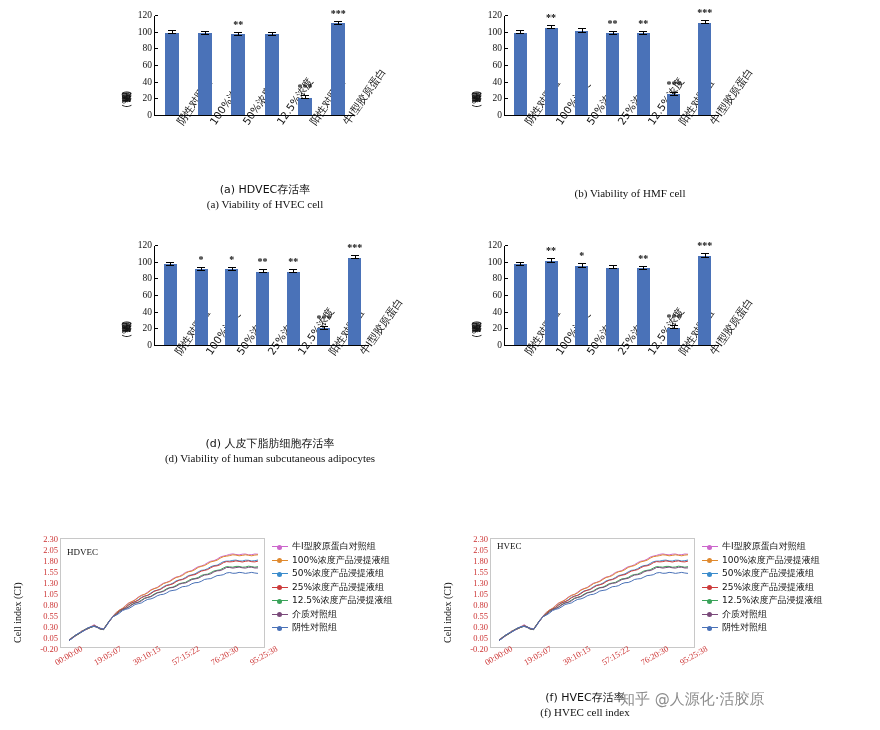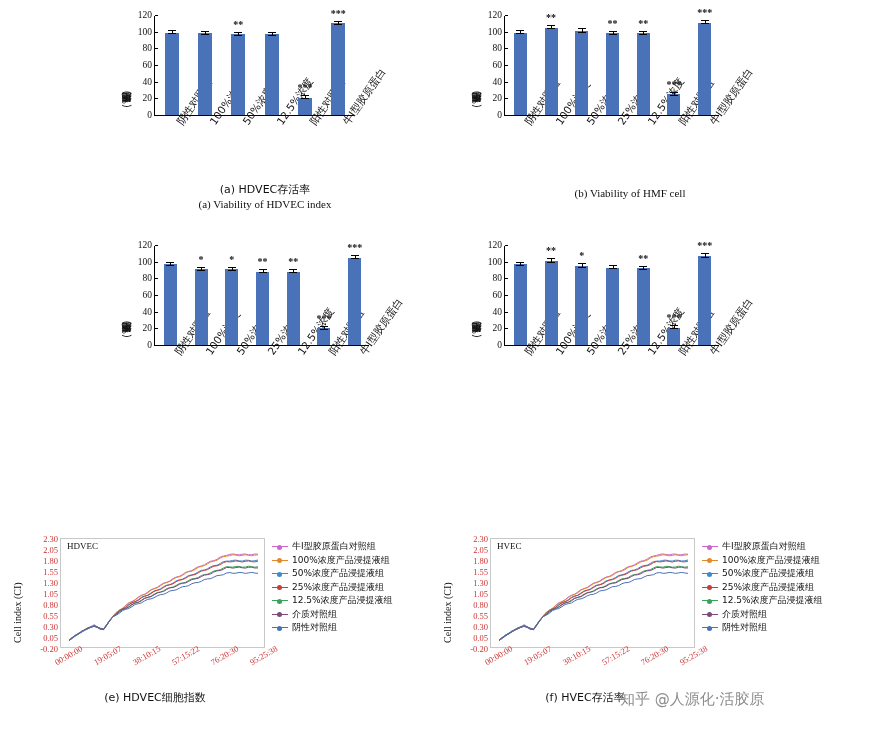--- a/index.html
+++ b/index.html
@@ -194,21 +194,21 @@
       <div class="xlabel" style="left: 152px; top: 104px;">阳性对照组</div>
       <div class="bar" style="left: 176.333px; width: 14px; height: 91.6667px; background: rgb(74, 114, 184);"></div>
       <div class="err" style="left: 183.333px; bottom: 90px; height: 3.33333px;"></div>
       <div class="errcap" style="left: 179.333px; width: 8px; bottom: 90px;"></div>
       <div class="errcap" style="left: 179.333px; width: 8px; bottom: 93.3333px;"></div>
       <div class="sig" style="left: 183.333px; bottom: 96.3333px;">***</div>
       <div class="xlabel" style="left: 185.333px; top: 104px;">牛Ⅰ型胶原蛋白</div>
     </div>
   <div class="caption" style="left:0;top:174px;">
     <div>(a) HDVEC存活率</div>
-    <div class="en">(a) Viability of HDVEC index</div>
+    <div class="en">(a) Viability of HVEC cell</div>
   </div>
 </div>
 
 <div class="panel bar-panel" id="panel-b" style="left:470px;top:8px;width:320px;height:230px;">
   <div class="ylab" style="left:0px;top:8px;height:95px;">细胞存活率 (%)</div>
   <div class="plot" style="left:34px;top:8px;width:215px;height:100px;">
       <div class="ytick" style="bottom: 0px; top: auto; transform: translateY(50%);">0</div>
       <div class="ytick" style="bottom: 16.6667px; top: auto; transform: translateY(50%);">20</div>
       <div class="ytick" style="bottom: 33.3333px; top: auto; transform: translateY(50%);">40</div>
       <div class="ytick" style="bottom: 50px; top: auto; transform: translateY(50%);">60</div>
@@ -306,20 +306,24 @@
       <div class="errcap" style="left: 164.929px; width: 8px; bottom: 18.3333px;"></div>
       <div class="sig" style="left: 168.929px; bottom: 21.3333px;">***</div>
       <div class="xlabel" style="left: 170.929px; top: 104px;">阳性对照组</div>
       <div class="bar" style="left: 193.193px; width: 12.9px; height: 87.5px; background: rgb(74, 114, 184);"></div>
       <div class="err" style="left: 199.643px; bottom: 85.8333px; height: 3.33333px;"></div>
       <div class="errcap" style="left: 195.643px; width: 8px; bottom: 85.8333px;"></div>
       <div class="errcap" style="left: 195.643px; width: 8px; bottom: 89.1667px;"></div>
       <div class="sig" style="left: 199.643px; bottom: 92.1667px;">***</div>
       <div class="xlabel" style="left: 201.643px; top: 104px;">牛Ⅰ型胶原蛋白</div>
     </div>
+  <div class="caption" style="left:-40px;top:198px;width:380px;">
+    <div>(d) 人皮下脂肪细胞存活率</div>
+    <div class="en">(d) Viability of human subcutaneous adipocytes</div>
+  </div>
 </div>
 
 <div class="panel bar-panel" id="panel-c" style="left:470px;top:238px;width:320px;height:240px;">
   <div class="ylab" style="left:0px;top:8px;height:95px;">细胞存活率 (%)</div>
   <div class="plot" style="left:34px;top:8px;width:215px;height:100px;">
       <div class="ytick" style="bottom: 0px; top: auto; transform: translateY(50%);">0</div>
       <div class="ytick" style="bottom: 16.6667px; top: auto; transform: translateY(50%);">20</div>
       <div class="ytick" style="bottom: 33.3333px; top: auto; transform: translateY(50%);">40</div>
       <div class="ytick" style="bottom: 50px; top: auto; transform: translateY(50%);">60</div>
       <div class="ytick" style="bottom: 66.6667px; top: auto; transform: translateY(50%);">80</div>
@@ -364,21 +368,21 @@
       <div class="errcap" style="left: 195.643px; width: 8px; bottom: 87.5px;"></div>
       <div class="errcap" style="left: 195.643px; width: 8px; bottom: 90.8333px;"></div>
       <div class="sig" style="left: 199.643px; bottom: 93.8333px;">***</div>
       <div class="xlabel" style="left: 201.643px; top: 104px;">牛Ⅰ型胶原蛋白</div>
     </div>
 </div>
 
 <div class="panel line-panel" id="panel-e" style="left:10px;top:530px;width:420px;height:195px;">
   <div class="lylab" style="left:2px;top:8px;height:105px;">Cell index (CI)</div>
   <div class="lplot" style="left:50px;top:8px;width:205px;height:110px;">
-    <div class="tagbox" style="left:4px;top:2px;">HDVEC</div>
+    <div class="tagbox" style="left:4px;top:8px;">HDVEC</div>
     <svg id="svg-e" width="205" height="110" style="position:absolute;left:0;top:0;">
         <path d="M8.0,100.7 L11.2,98.9 L14.3,97.3 L17.5,94.6 L20.6,92.1 L23.8,91.2 L26.9,89.9 L30.1,87.5 L33.2,85.7 L36.3,87.9 L39.5,89.3 L42.6,89.7 L45.8,85.6 L49.0,81.9 L52.1,76.9 L55.3,73.3 L58.4,71.2 L61.5,69.3 L64.7,66.3 L67.8,63.9 L71.0,62.6 L74.1,60.7 L77.3,58.0 L80.5,56.3 L83.6,55.3 L86.8,53.1 L89.9,50.7 L93.0,49.6 L96.2,48.4 L99.3,46.1 L102.5,44.2 L105.7,43.3 L108.8,41.9 L112.0,39.6 L115.1,38.1 L118.3,37.4 L121.4,35.6 L124.6,33.4 L127.7,32.4 L130.9,31.6 L134.0,29.5 L137.2,27.7 L140.3,27.0 L143.4,25.8 L146.6,23.7 L149.8,22.2 L152.9,21.7 L156.1,20.2 L159.2,18.1 L162.3,17.1 L165.5,16.4 L168.7,15.4 L171.8,14.9 L174.9,15.5 L178.1,15.9 L181.3,15.2 L184.4,15.0 L187.5,15.8 L190.7,15.7 L193.8,15.0 L197.0,15.2 " fill="none" stroke="#cc66cc" stroke-width="1"></path>
         <path d="M8.0,100.9 L11.2,98.6 L14.3,97.2 L17.5,94.9 L20.6,92.2 L23.8,90.8 L26.9,89.9 L30.1,87.8 L33.2,86.4 L36.3,88.5 L39.5,90.4 L42.6,90.0 L45.8,85.4 L49.0,81.7 L52.1,77.3 L55.3,73.5 L58.4,71.0 L61.5,69.4 L64.7,66.8 L67.8,64.1 L71.0,62.6 L74.1,61.1 L77.3,58.6 L80.5,56.4 L83.6,55.4 L86.8,53.8 L89.9,51.3 L93.0,49.7 L96.2,48.8 L99.3,46.9 L102.5,44.6 L105.7,43.5 L108.8,42.5 L112.0,40.4 L115.1,38.5 L118.3,37.7 L121.4,36.5 L124.6,34.2 L127.7,32.7 L130.9,32.1 L134.0,30.6 L137.2,28.4 L140.3,27.4 L143.4,26.6 L146.6,24.8 L149.8,22.9 L152.9,22.2 L156.1,21.2 L159.2,19.2 L162.3,17.7 L165.5,17.2 L168.7,16.6 L171.8,15.8 L174.9,16.1 L178.1,16.8 L181.3,16.4 L184.4,15.8 L187.5,16.3 L190.7,16.8 L193.8,16.1 L197.0,15.8 " fill="none" stroke="#e08a2e" stroke-width="1"></path>
         <path d="M8.0,101.2 L11.2,98.5 L14.3,96.9 L17.5,95.1 L20.6,92.4 L23.8,90.6 L26.9,89.7 L30.1,88.2 L33.2,86.5 L36.3,88.2 L39.5,90.4 L42.6,90.3 L45.8,85.3 L49.0,81.4 L52.1,77.7 L55.3,74.3 L58.4,71.6 L61.5,70.1 L64.7,68.2 L67.8,65.5 L71.0,63.7 L74.1,62.7 L77.3,60.7 L80.5,58.3 L83.6,57.1 L86.8,56.1 L89.9,54.0 L93.0,52.0 L96.2,51.2 L99.3,50.0 L102.5,47.7 L105.7,46.2 L108.8,45.6 L112.0,44.1 L115.1,41.9 L118.3,40.9 L121.4,40.2 L124.6,38.4 L127.7,36.5 L130.9,35.8 L134.0,34.9 L137.2,32.9 L140.3,31.4 L143.4,31.0 L146.6,29.7 L149.8,27.7 L152.9,26.6 L156.1,26.2 L159.2,24.5 L162.3,22.7 L165.5,22.1 L168.7,22.1 L171.8,21.4 L174.9,21.1 L178.1,21.9 L181.3,22.0 L184.4,21.2 L187.5,21.3 L190.7,22.0 L193.8,21.7 L197.0,21.0 " fill="none" stroke="#3a8ccc" stroke-width="1"></path>
         <path d="M8.0,101.6 L11.2,98.6 L14.3,96.5 L17.5,95.1 L20.6,92.8 L23.8,90.5 L26.9,89.4 L30.1,88.3 L33.2,86.8 L36.3,88.0 L39.5,90.2 L42.6,90.6 L45.8,85.4 L49.0,81.1 L52.1,77.7 L55.3,74.7 L58.4,71.7 L61.5,70.0 L64.7,68.5 L67.8,66.0 L71.0,63.8 L74.1,62.7 L77.3,61.3 L80.5,58.8 L83.6,57.2 L86.8,56.4 L89.9,54.7 L93.0,52.4 L96.2,51.3 L99.3,50.5 L102.5,48.5 L105.7,46.6 L108.8,45.8 L112.0,44.8 L115.1,42.7 L118.3,41.2 L121.4,40.6 L124.6,39.3 L127.7,37.2 L130.9,36.2 L134.0,35.6 L137.2,33.9 L140.3,32.1 L143.4,31.4 L146.6,30.6 L149.8,28.7 L152.9,27.2 L156.1,26.8 L159.2,25.7 L162.3,23.7 L165.5,22.6 L168.7,22.9 L171.8,22.6 L174.9,21.9 L178.1,22.4 L181.3,23.0 L184.4,22.3 L187.5,21.9 L190.7,22.7 L193.8,22.9 L197.0,22.1 " fill="none" stroke="#cc3b3b" stroke-width="1"></path>
         <path d="M8.0,101.7 L11.2,98.9 L14.3,96.3 L17.5,94.9 L20.6,93.1 L23.8,90.6 L26.9,89.1 L30.1,88.3 L33.2,87.2 L36.3,87.9 L39.5,89.8 L42.6,90.7 L45.8,85.7 L49.0,80.9 L52.1,77.8 L55.3,75.5 L58.4,72.6 L61.5,70.6 L64.7,69.6 L67.8,67.7 L71.0,65.3 L74.1,64.0 L77.3,63.1 L80.5,61.1 L83.6,59.1 L86.8,58.3 L89.9,57.3 L93.0,55.2 L96.2,53.6 L99.3,53.1 L102.5,51.8 L105.7,49.7 L108.8,48.6 L112.0,48.1 L115.1,46.5 L118.3,44.6 L121.4,44.0 L124.6,43.3 L127.7,41.4 L130.9,39.9 L134.0,39.5 L137.2,38.5 L140.3,36.5 L143.4,35.5 L146.6,35.2 L149.8,33.7 L152.9,32.0 L156.1,31.3 L159.2,30.8 L162.3,29.1 L165.5,27.6 L168.7,27.9 L171.8,28.2 L174.9,27.4 L178.1,27.4 L181.3,28.2 L184.4,28.0 L187.5,27.2 L190.7,27.6 L193.8,28.2 L197.0,27.7 " fill="none" stroke="#3aa35a" stroke-width="1"></path>
         <path d="M8.0,101.7 L11.2,99.2 L14.3,96.3 L17.5,94.5 L20.6,93.2 L23.8,91.0 L26.9,88.9 L30.1,88.0 L33.2,87.4 L36.3,88.1 L39.5,89.5 L42.6,90.6 L45.8,86.1 L49.0,80.9 L52.1,77.5 L55.3,75.7 L58.4,73.1 L61.5,70.6 L64.7,69.5 L67.8,68.1 L71.0,65.8 L74.1,64.0 L77.3,63.3 L80.5,61.8 L83.6,59.5 L86.8,58.4 L89.9,57.7 L93.0,55.9 L96.2,54.0 L99.3,53.2 L102.5,52.4 L105.7,50.5 L108.8,48.9 L112.0,48.5 L115.1,47.3 L118.3,45.3 L121.4,44.3 L124.6,43.9 L127.7,42.4 L130.9,40.5 L134.0,39.9 L137.2,39.3 L140.3,37.6 L143.4,36.1 L146.6,35.7 L149.8,34.8 L152.9,32.9 L156.1,31.8 L159.2,31.6 L162.3,30.3 L165.5,28.5 L168.7,28.5 L171.8,29.1 L174.9,28.6 L178.1,28.1 L181.3,28.8 L184.4,29.1 L187.5,28.3 L190.7,28.2 L193.8,29.0 L197.0,28.9 " fill="none" stroke="#7a4a7a" stroke-width="1"></path>
         <path d="M8.0,101.4 L11.2,99.5 L14.3,96.5 L17.5,94.2 L20.6,93.0 L23.8,91.3 L26.9,88.9 L30.1,87.6 L33.2,87.5 L36.3,88.5 L39.5,89.4 L42.6,90.3 L45.8,86.3 L49.0,81.2 L52.1,77.5 L55.3,76.1 L58.4,74.2 L61.5,71.6 L64.7,70.3 L67.8,69.5 L71.0,67.6 L74.1,65.5 L77.3,64.7 L80.5,63.9 L83.6,61.9 L86.8,60.3 L89.9,59.9 L93.0,58.7 L96.2,56.8 L99.3,55.7 L102.5,55.3 L105.7,53.9 L108.8,52.0 L112.0,51.4 L115.1,50.9 L118.3,49.2 L121.4,47.7 L124.6,47.4 L127.7,46.6 L130.9,44.7 L134.0,43.7 L137.2,43.5 L140.3,42.3 L143.4,40.5 L146.6,39.9 L149.8,39.6 L152.9,38.1 L156.1,36.6 L159.2,36.3 L162.3,35.7 L165.5,34.0 L168.7,33.5 L171.8,34.3 L174.9,34.2 L178.1,33.4 L181.3,33.7 L184.4,34.4 L187.5,33.9 L190.7,33.4 L193.8,34.0 L197.0,34.4 " fill="none" stroke="#4a72b8" stroke-width="1"></path>
       </svg>
   <div class="lytick" style="top: 110px;">-0.20</div>
@@ -423,21 +427,20 @@
       <div class="item">
         <span class="swatch" style="border-top-color: rgb(122, 74, 122); background: rgb(122, 74, 122);"></span>
         <span>介质对照组</span>
       </div>
       <div class="item">
         <span class="swatch" style="border-top-color: rgb(74, 114, 184); background: rgb(74, 114, 184);"></span>
         <span>阴性对照组</span>
       </div>
     </div>
   <div class="caption" style="left:20px;top:160px;width:250px;">
-    <div>(e) HDVEC细胞指数</div>
   </div>
 </div>
 
 <div class="panel line-panel" id="panel-f" style="left:440px;top:530px;width:430px;height:195px;">
   <div class="lylab" style="left:2px;top:8px;height:105px;">Cell index (CI)</div>
   <div class="lplot" style="left:50px;top:8px;width:205px;height:110px;">
     <div class="tagbox" style="left:4px;top:2px;">HVEC</div>
     <svg id="svg-f" width="205" height="110" style="position:absolute;left:0;top:0;">
         <path d="M8.0,100.7 L11.2,98.9 L14.3,97.3 L17.5,94.6 L20.6,92.1 L23.8,91.2 L26.9,89.9 L30.1,87.5 L33.2,85.7 L36.3,87.9 L39.5,89.3 L42.6,89.7 L45.8,85.6 L49.0,81.9 L52.1,76.9 L55.3,73.3 L58.4,71.2 L61.5,69.3 L64.7,66.3 L67.8,63.9 L71.0,62.6 L74.1,60.7 L77.3,58.0 L80.5,56.3 L83.6,55.3 L86.8,53.1 L89.9,50.7 L93.0,49.6 L96.2,48.4 L99.3,46.1 L102.5,44.2 L105.7,43.3 L108.8,41.9 L112.0,39.6 L115.1,38.1 L118.3,37.4 L121.4,35.6 L124.6,33.4 L127.7,32.4 L130.9,31.6 L134.0,29.5 L137.2,27.7 L140.3,27.0 L143.4,25.8 L146.6,23.7 L149.8,22.2 L152.9,21.7 L156.1,20.2 L159.2,18.1 L162.3,17.1 L165.5,16.4 L168.7,15.4 L171.8,14.9 L174.9,15.5 L178.1,15.9 L181.3,15.2 L184.4,15.0 L187.5,15.8 L190.7,15.7 L193.8,15.0 L197.0,15.2 " fill="none" stroke="#cc66cc" stroke-width="1"></path>
         <path d="M8.0,100.9 L11.2,98.6 L14.3,97.2 L17.5,94.9 L20.6,92.2 L23.8,90.8 L26.9,89.9 L30.1,87.8 L33.2,86.4 L36.3,88.5 L39.5,90.4 L42.6,90.0 L45.8,85.4 L49.0,81.7 L52.1,77.3 L55.3,73.5 L58.4,71.0 L61.5,69.4 L64.7,66.8 L67.8,64.1 L71.0,62.6 L74.1,61.1 L77.3,58.6 L80.5,56.4 L83.6,55.4 L86.8,53.8 L89.9,51.3 L93.0,49.7 L96.2,48.8 L99.3,46.9 L102.5,44.6 L105.7,43.5 L108.8,42.5 L112.0,40.4 L115.1,38.5 L118.3,37.7 L121.4,36.5 L124.6,34.2 L127.7,32.7 L130.9,32.1 L134.0,30.6 L137.2,28.4 L140.3,27.4 L143.4,26.6 L146.6,24.8 L149.8,22.9 L152.9,22.2 L156.1,21.2 L159.2,19.2 L162.3,17.7 L165.5,17.2 L168.7,16.6 L171.8,15.8 L174.9,16.1 L178.1,16.8 L181.3,16.4 L184.4,15.8 L187.5,16.3 L190.7,16.8 L193.8,16.1 L197.0,15.8 " fill="none" stroke="#e08a2e" stroke-width="1"></path>
@@ -490,16 +493,17 @@
         <span class="swatch" style="border-top-color: rgb(122, 74, 122); background: rgb(122, 74, 122);"></span>
         <span>介质对照组</span>
       </div>
       <div class="item">
         <span class="swatch" style="border-top-color: rgb(74, 114, 184); background: rgb(74, 114, 184);"></span>
         <span>阴性对照组</span>
       </div>
     </div>
   <div class="caption" style="left:20px;top:160px;width:250px;">
     <div>(f) HVEC存活率</div>
+    <div class="en">(f) HVEC cell index</div>
   </div>
 </div>
 
 <div class="watermark" style="left:620px;top:690px;">知乎 @人源化·活胶原</div>
 
 </body></html>

